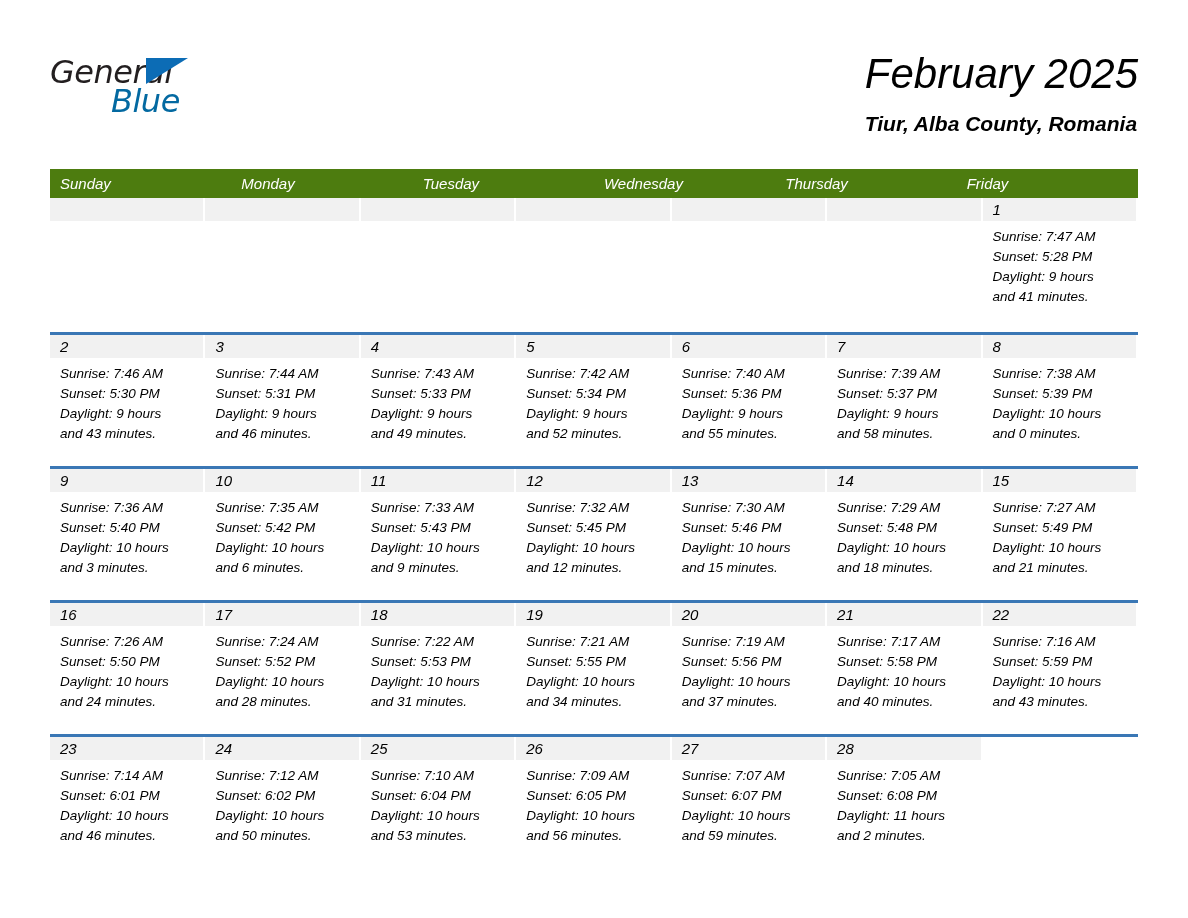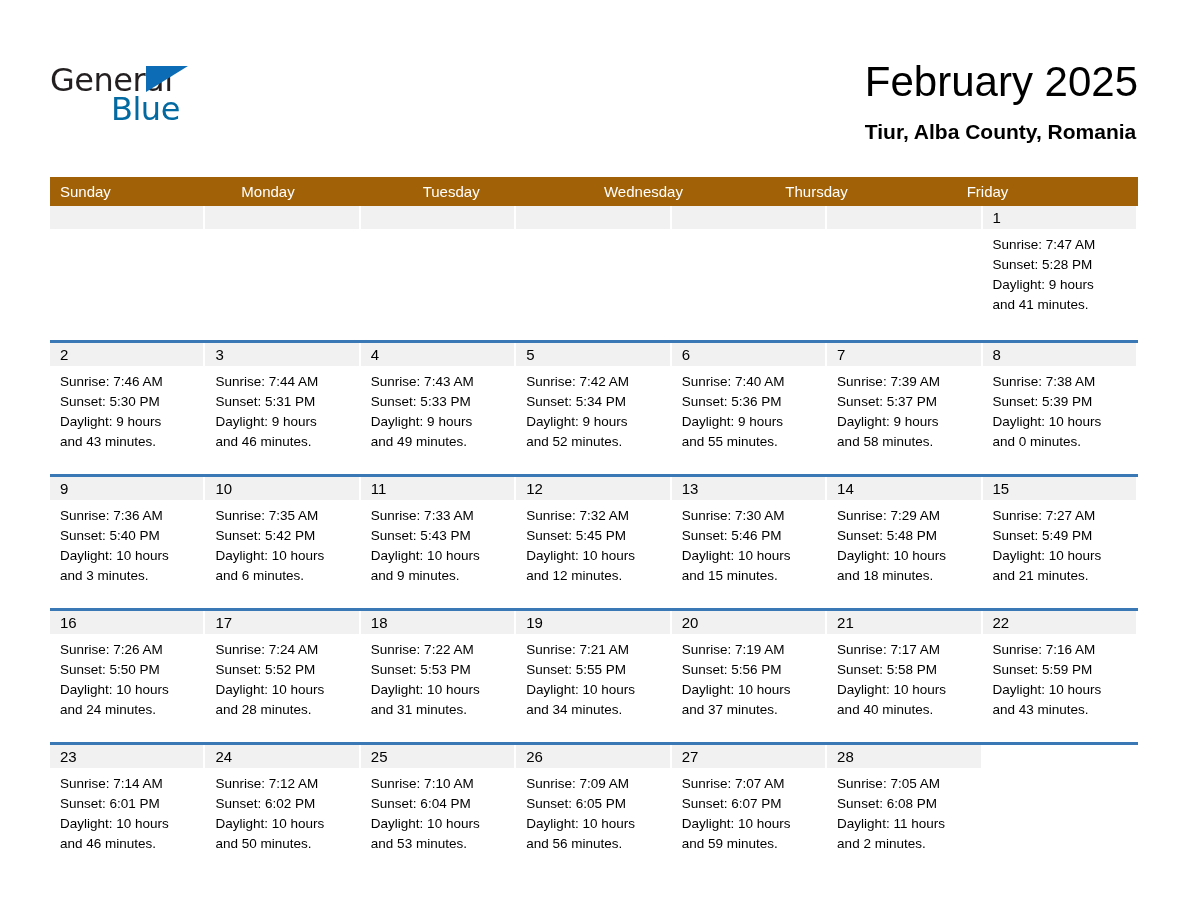--- a/index.html
+++ b/index.html
@@ -12,21 +12,22 @@
     height: 918px;
     font-family: "Liberation Sans", sans-serif;
     color: #000000;
     overflow: hidden;
   }
   .page {
     position: relative;
     width: 1188px;
     height: 918px;
     box-sizing: border-box;
-    padding: 12px 50px;
+    padding: 4px 50px;
+    font-style: italic;
   }
 
   
   .header {
     display: flex;
     align-items: flex-start;
     justify-content: space-between;
     padding-top: 48px;
     height: 100px;
   }
@@ -85,21 +86,21 @@
     white-space: nowrap;
   }
 
   
   .calendar {
     margin-top: 17px;
     width: 1088px;
   }
   .weekday-row {
     display: flex;
-    background: #a16207;
+    background: #4d7c0f;
     height: 29px;
   }
   .weekday {
     flex: 1 1 0;
     color: #ffffff;
     font-size: 15px;
     line-height: 29px;
     padding-left: 10px;
     box-sizing: border-box;
     white-space: nowrap;

